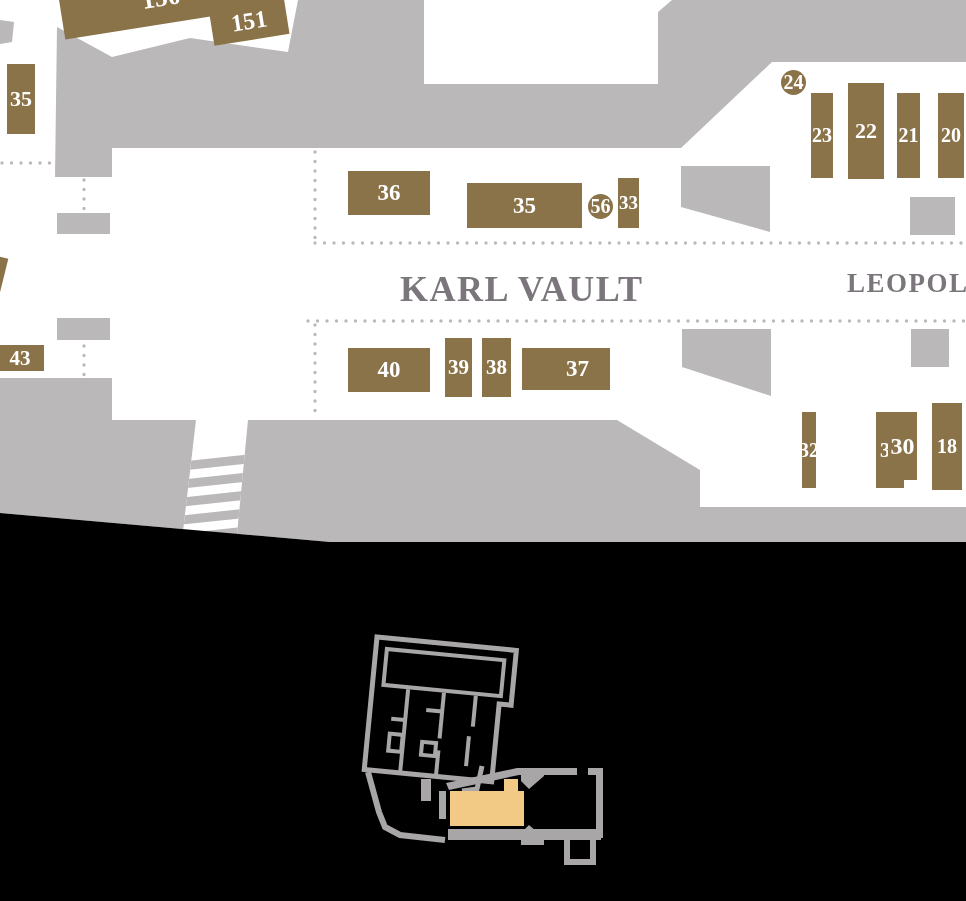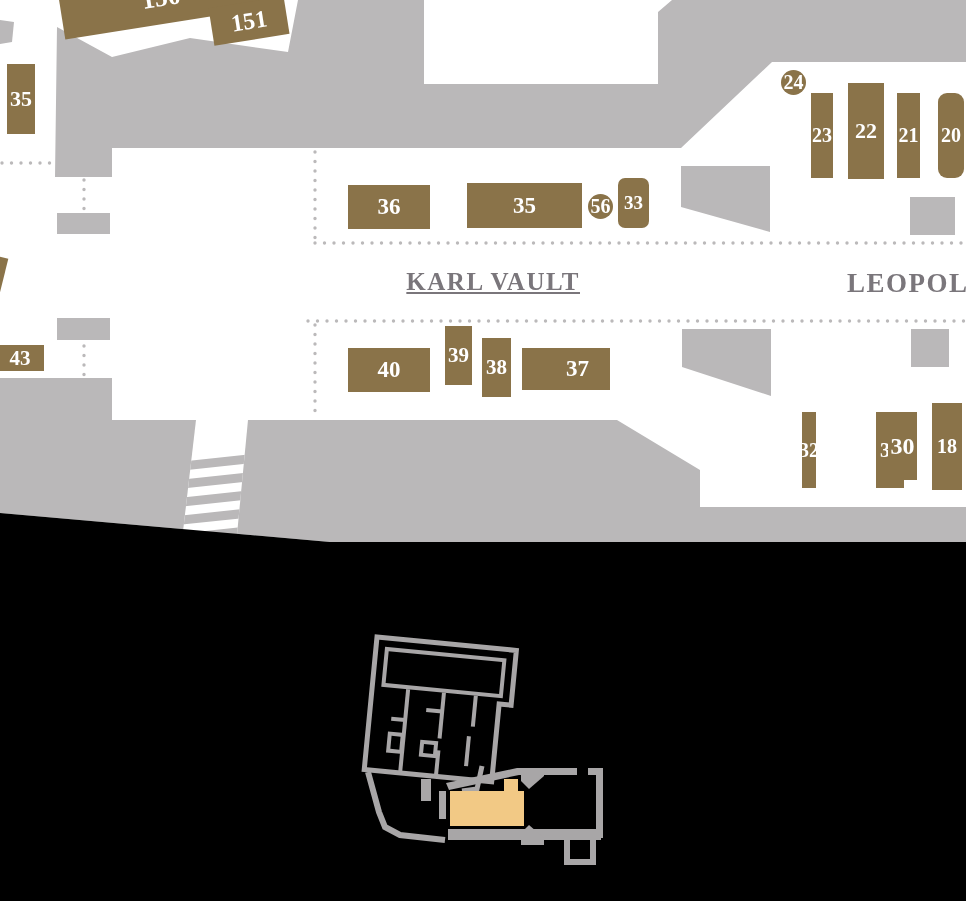--- a/index.html
+++ b/index.html
@@ -23,21 +23,21 @@
   .area-label{
     position:absolute;
     font-family:"Liberation Serif","DejaVu Serif",serif;
     font-weight:600;
     white-space:nowrap;
     letter-spacing:2px;
   }
   .lockers-label{left:452px;top:6px;width:170px;text-align:center;
     font-size:24px;color:var(--light-text,#b2afb0);}
   .karl-label{left:400px;top:268px;width:180px;text-align:right;
-    font-size:25px;color:var(--dark-text,#7a767b);letter-spacing:1.5px;text-decoration:underline;}
+    font-size:36px;color:var(--dark-text,#7a767b);letter-spacing:1.5px;}
   .leopold-label{left:847px;top:268px;text-align:left;
     font-size:27px;color:var(--dark-text,#7a767b);letter-spacing:1.5px;}
 </style>
 </head>
 <body>
 
 <div class="stage" style="--brown: #8a7349; --light-text: #b2afb0; --dark-text: #7a767b;">
 
   <svg class="plan-svg" width="966" height="901" viewBox="0 0 966 901">
 
@@ -140,31 +140,31 @@
 
   <div class="area-label karl-label">KARL VAULT</div>
   <div class="area-label leopold-label">LEOPOLD</div>
 
   <div id="markers">
       <div class="marker" style="left: 60px; top: -28px; width: 202px; height: 52px; font-size: 26px; transform: rotate(-9deg);">150</div>
       <div class="marker" style="left: 211px; top: 2px; width: 76px; height: 38px; font-size: 24px; transform: rotate(-9deg);">151</div>
       <div class="marker" style="left: 7px; top: 64px; width: 28px; height: 70px; font-size: 22px;">35</div>
       <div class="marker" style="left: -4px; top: 345px; width: 48px; height: 26px; font-size: 21px;">43</div>
       <div class="marker" style="left: -30px; top: 254px; width: 34px; height: 40px; font-size: 10px; transform: rotate(14deg);"></div>
-      <div class="marker" style="left: 348px; top: 185px; width: 82px; height: 44px; font-size: 23px;">36</div>
+      <div class="marker" style="left: 348px; top: 171px; width: 82px; height: 44px; font-size: 23px;">36</div>
       <div class="marker" style="left: 467px; top: 183px; width: 115px; height: 45px; font-size: 23px;">35</div>
       <div class="marker circle" style="left: 588px; top: 194px; width: 25px; height: 25px; font-size: 20px;">56</div>
-      <div class="marker" style="left: 618px; top: 178px; width: 31px; height: 50px; font-size: 19px; border-radius: 7px;">33</div>
+      <div class="marker" style="left: 618px; top: 178px; width: 21px; height: 50px; font-size: 19px;">33</div>
       <div class="marker circle" style="left: 781px; top: 70px; width: 25px; height: 25px; font-size: 20px;">24</div>
       <div class="marker" style="left: 811px; top: 93px; width: 22px; height: 85px; font-size: 20px;">23</div>
       <div class="marker" style="left: 848px; top: 83px; width: 36px; height: 96px; font-size: 22px;">22</div>
       <div class="marker" style="left: 897px; top: 93px; width: 23px; height: 85px; font-size: 20px;">21</div>
-      <div class="marker" style="left: 938px; top: 93px; width: 26px; height: 85px; font-size: 20px; border-radius: 9px;">20</div>
+      <div class="marker" style="left: 938px; top: 93px; width: 26px; height: 85px; font-size: 20px;">20</div>
       <div class="marker" style="left: 348px; top: 348px; width: 82px; height: 44px; font-size: 23px;">40</div>
-      <div class="marker" style="left: 445px; top: 326px; width: 27px; height: 59px; font-size: 21px;">39</div>
+      <div class="marker" style="left: 445px; top: 338px; width: 27px; height: 59px; font-size: 21px;">39</div>
       <div class="marker" style="left: 482px; top: 338px; width: 29px; height: 59px; font-size: 21px;">38</div>
       <div class="marker" style="left: 522px; top: 348px; width: 88px; height: 42px; font-size: 23px; padding-left: 23px;">37</div>
       <div class="marker" style="left: 802px; top: 412px; width: 14px; height: 76px; font-size: 20px;">32</div>
       <div class="marker" style="left: 876px; top: 412px; width: 28px; height: 76px; font-size: 20px;">31</div>
       <div class="marker" style="left: 888px; top: 412px; width: 29px; height: 68px; font-size: 24px;">30</div>
       <div class="marker" style="left: 932px; top: 403px; width: 30px; height: 87px; font-size: 20px;">18</div>
     </div>
 </div>
 
 </body></html>

